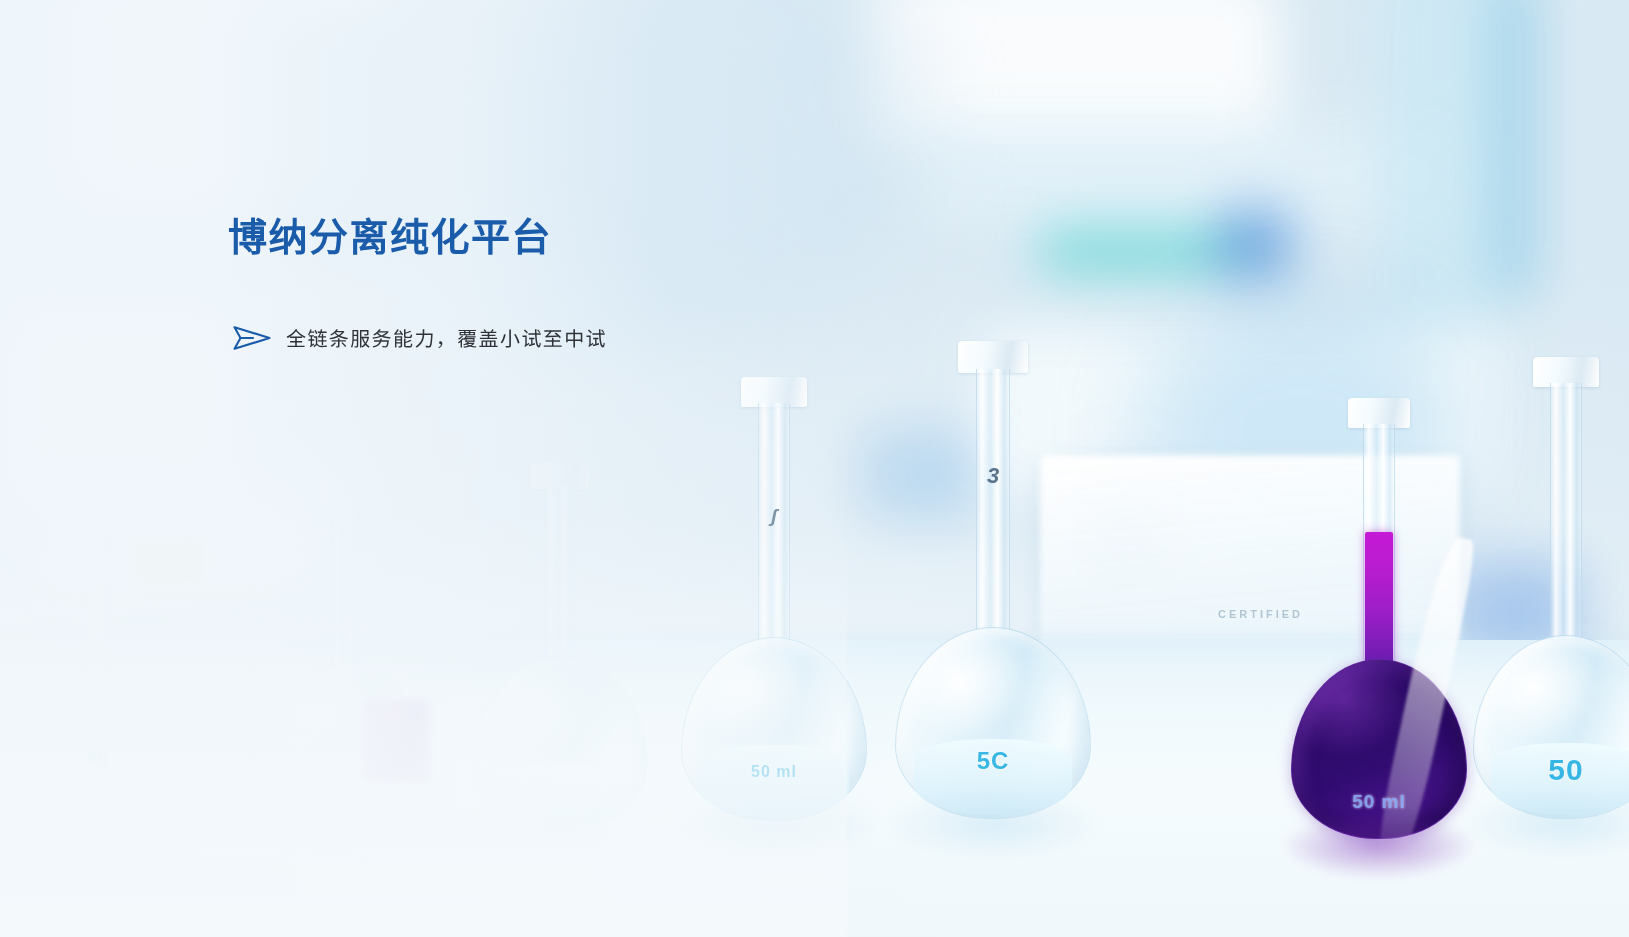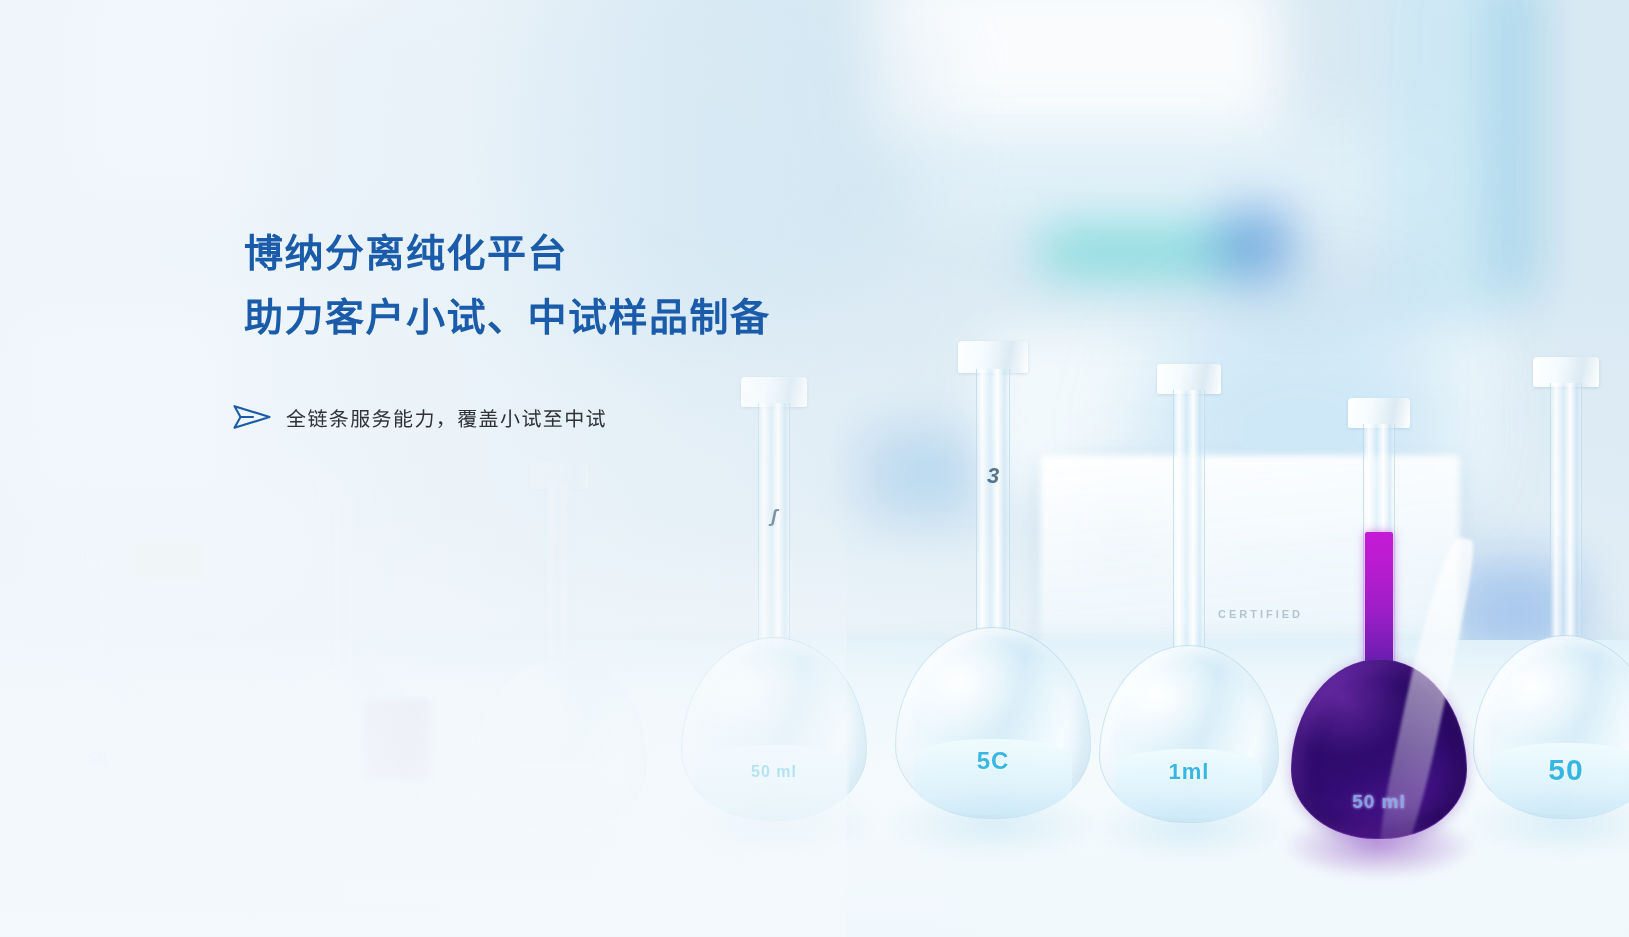--- a/index.html
+++ b/index.html
@@ -171,21 +171,21 @@
   }
   .wash-bottom{
     position:absolute;left:0;bottom:0;width:52%;height:46%;
     background:linear-gradient(0deg,rgba(244,249,252,.9),rgba(244,249,252,0));
     pointer-events:none;
   }
 
   
   .content{position:absolute;left:228px;top:206px;width:760px;z-index:40;}
 
-  .headline{margin:16px;}
+  .headline{margin:0;}
   .headline .hl-line{
     display:block;
     font-size:39px;
     line-height:1.63;
     font-weight:700;
     letter-spacing:1.5px;
     color:#1a5caa;
   }
 
   .features{margin:44px 0 0 2px;padding:0;list-style:none;}
@@ -280,28 +280,20 @@
     <div class="flask" style="left:890px;width:206px;height:590px;">
       <div class="cap" style="top:-6px;width:70px;height:32px;"></div>
       <div class="neck" style="top:22px;width:34px;height:262px;"></div>
       <div class="scribble" style="top:116px;font-size:22px;">3</div>
       <div class="bulb" style="bottom:118px;width:196px;height:192px;"></div>
       <div class="liquid" style="bottom:122px;width:158px;height:76px;"></div>
       <div class="mark" style="bottom:162px;font-size:24px;">5C</div>
       <div class="refl" style="bottom:76px;width:218px;height:72px;"></div>
     </div>
 
-    <div class="flask" style="left:1094px;width:190px;height:565px;">
-      <div class="cap" style="top:-8px;width:64px;height:30px;"></div>
-      <div class="neck" style="top:18px;width:32px;height:258px;"></div>
-      <div class="bulb" style="bottom:114px;width:180px;height:178px;"></div>
-      <div class="liquid" style="bottom:118px;width:146px;height:70px;"></div>
-      <div class="mark" style="bottom:152px;font-size:22px;">1ml</div>
-      <div class="refl" style="bottom:74px;width:200px;height:68px;"></div>
-    </div>
 
     <div class="flask flask-purple" style="left:1284px;width:190px;height:545px;z-index:12;">
       <div class="cap" style="top:6px;width:62px;height:30px;"></div>
       <div class="neck" style="top:32px;width:32px;height:238px;"></div>
       <div class="neck-fill" style="top:140px;width:28px;height:132px;"></div>
       <div class="bulb" style="bottom:98px;width:176px;height:180px;"></div>
       <div class="sheen" style="bottom:108px;"></div>
       <div class="mark" style="bottom:124px;font-size:19px;color:#8fb6ff;opacity:.85;">50 ml</div>
       <div class="refl" style="bottom:58px;width:196px;height:66px;"></div>
     </div>
@@ -316,21 +308,20 @@
     </div>
 
     <div class="wash"></div>
     <div class="wash-bottom"></div>
   </div>
 
   <div class="content">
 
     <h1 class="headline">
       <span class="hl-line">博纳分离纯化平台</span>
-      <span class="hl-line">助力客户小试、中试样品制备</span>
     </h1>
 
     <ul class="features">
 
       <li class="feature">
         <span class="arrow-icon">
           <svg width="42" height="28" viewBox="0 0 42 28" fill="none">
             <path d="M3.5 3.2 L38.5 14 L3.5 24.8 L9.5 14 Z" stroke="#1a5caa" stroke-width="2.1" stroke-linejoin="round" stroke-linecap="round" fill="none"></path>
             <path d="M9.5 14 L22 14" stroke="#1a5caa" stroke-width="2.1" stroke-linecap="round"></path>
           </svg>

